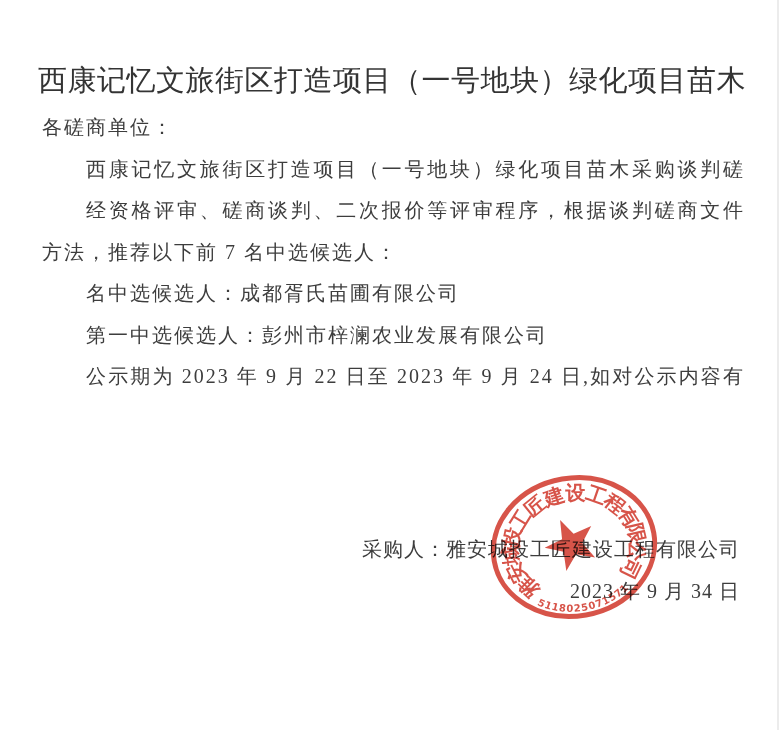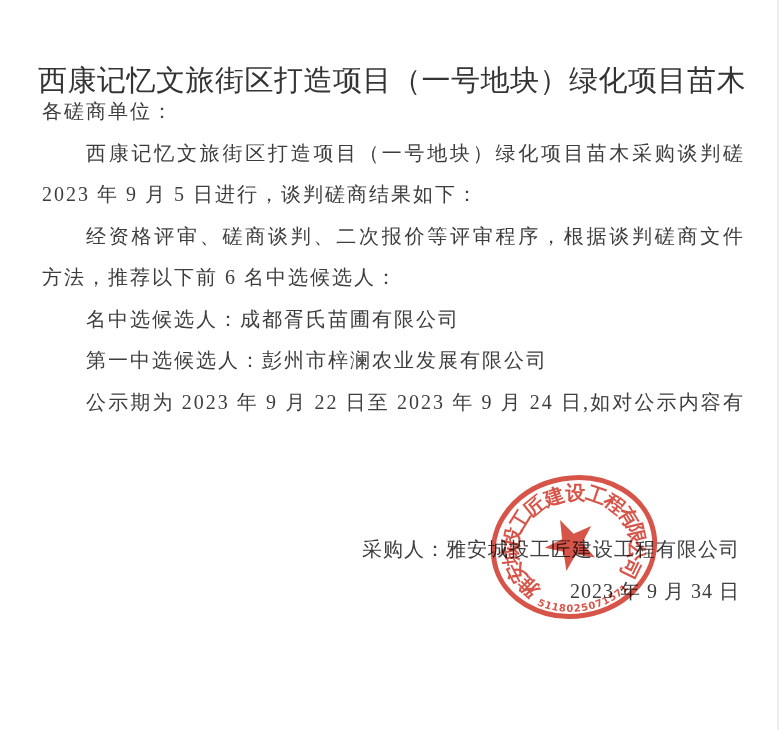--- a/index.html
+++ b/index.html
@@ -17,21 +17,21 @@
     font-family:"Liberation Sans","DejaVu Sans",sans-serif;
     font-weight:400;
     font-size:29px;
     line-height:43px;
     letter-spacing:0.5px;
     color:#343434;
     margin-top:32px;
   }
   .title-line{height:43px;}
   .body-lines{
-    position:absolute;top:91px;left:42px;width:703px;
+    position:absolute;top:107px;left:42px;width:703px;
     font-size:20px;
     letter-spacing:2px;
   }
   .body-line{
     height:41.5px;line-height:41.5px;
     white-space:nowrap;
     text-align:left;
   }
   .body-line.indent{padding-left:44px;}
   .body-line.fill{
@@ -77,23 +77,22 @@
 <div class="page">
 
   <div class="title">
     <div class="title-line">西康记忆文旅街区打造项目（一号地块）绿化项目苗木</div>
   </div>
 
   <div class="body-lines">
 
   <div class="body-line">各磋商单位：</div>
       <div class="body-line indent fill">西康记忆文旅街区打造项目（一号地块）绿化项目苗木采购谈判磋商于</div>
-      <div class="body-line">2023 年 9 月 5 日进行，谈判磋商结果如下：</div>
       <div class="body-line indent fill">经资格评审、磋商谈判、二次报价等评审程序，根据谈判磋商文件评审</div>
-      <div class="body-line">方法，推荐以下前 6 名中选候选人：</div>
+      <div class="body-line">方法，推荐以下前 7 名中选候选人：</div>
       <div class="body-line indent">名中选候选人：成都胥氏苗圃有限公司</div>
       <div class="body-line indent">第一中选候选人：彭州市梓澜农业发展有限公司</div>
       <div class="body-line indent fill">公示期为 2023 年 9 月 22 日至 2023 年 9 月 24 日,如对公示内容有异议，</div>
     </div>
 
   <div class="signature">
     <div class="sig-line">采购人：雅安城投工匠建设工程有限公司</div>
     <div class="sig-line">2023 年 9 月 34 日</div>
   </div>
 

